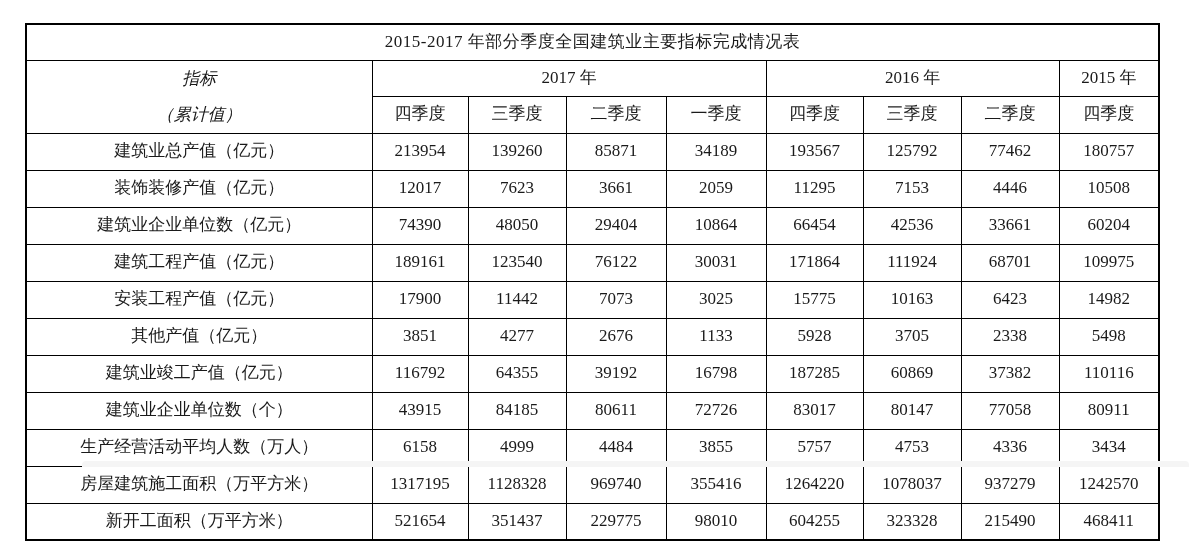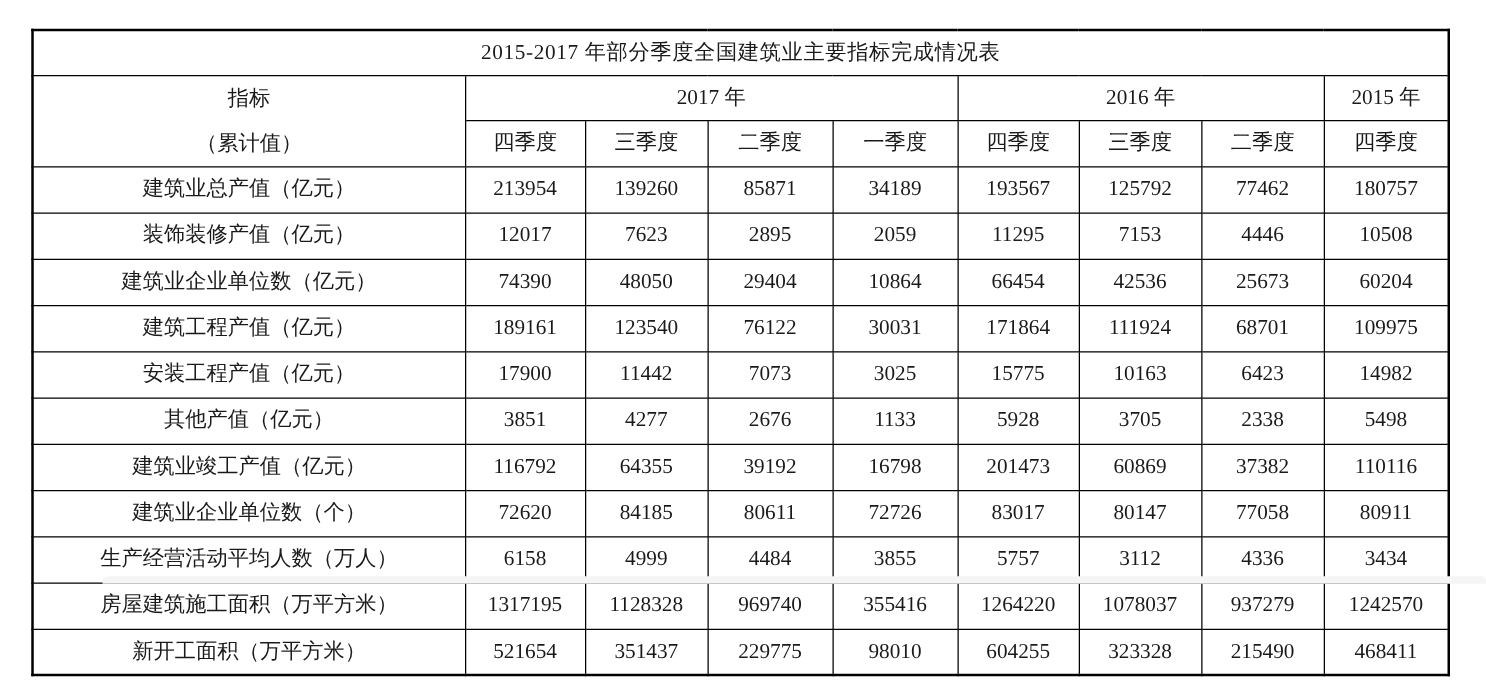--- a/index.html
+++ b/index.html
@@ -45,20 +45,21 @@
   tr.data-row { height: 37px; }
   .title-cell {
     font-size: 19px;
     font-weight: bold;
     letter-spacing: 0.5px;
   }
   .indicator-head .line {
     display: block;
     height: 36px;
     line-height: 36px;
+    font-style: italic;
   }
   td.label-cell { font-size: 18px; }
   td.num-cell { font-size: 17px; }
   .next-block-edge {
     position: absolute;
     left: 82px;
     right: 0;
     bottom: 0;
     height: 6px;
     background: #f5f5f5;
@@ -119,37 +120,37 @@
       <td class="num-cell">193567</td>
       <td class="num-cell">125792</td>
       <td class="num-cell">77462</td>
       <td class="num-cell">180757</td>
     </tr>
 
     <tr class="data-row">
       <td class="label-cell">装饰装修产值（亿元）</td>
       <td class="num-cell">12017</td>
       <td class="num-cell">7623</td>
-      <td class="num-cell">2895</td>
+      <td class="num-cell">3661</td>
       <td class="num-cell">2059</td>
       <td class="num-cell">11295</td>
       <td class="num-cell">7153</td>
       <td class="num-cell">4446</td>
       <td class="num-cell">10508</td>
     </tr>
 
     <tr class="data-row">
       <td class="label-cell">建筑业企业单位数（亿元）</td>
       <td class="num-cell">74390</td>
       <td class="num-cell">48050</td>
       <td class="num-cell">29404</td>
       <td class="num-cell">10864</td>
       <td class="num-cell">66454</td>
       <td class="num-cell">42536</td>
-      <td class="num-cell">25673</td>
+      <td class="num-cell">33661</td>
       <td class="num-cell">60204</td>
     </tr>
 
     <tr class="data-row">
       <td class="label-cell">建筑工程产值（亿元）</td>
       <td class="num-cell">189161</td>
       <td class="num-cell">123540</td>
       <td class="num-cell">76122</td>
       <td class="num-cell">30031</td>
       <td class="num-cell">171864</td>
@@ -181,46 +182,46 @@
       <td class="num-cell">2338</td>
       <td class="num-cell">5498</td>
     </tr>
 
     <tr class="data-row">
       <td class="label-cell">建筑业竣工产值（亿元）</td>
       <td class="num-cell">116792</td>
       <td class="num-cell">64355</td>
       <td class="num-cell">39192</td>
       <td class="num-cell">16798</td>
-      <td class="num-cell">201473</td>
+      <td class="num-cell">187285</td>
       <td class="num-cell">60869</td>
       <td class="num-cell">37382</td>
       <td class="num-cell">110116</td>
     </tr>
 
     <tr class="data-row">
       <td class="label-cell">建筑业企业单位数（个）</td>
-      <td class="num-cell">72620</td>
+      <td class="num-cell">43915</td>
       <td class="num-cell">84185</td>
       <td class="num-cell">80611</td>
       <td class="num-cell">72726</td>
       <td class="num-cell">83017</td>
       <td class="num-cell">80147</td>
       <td class="num-cell">77058</td>
       <td class="num-cell">80911</td>
     </tr>
 
     <tr class="data-row">
       <td class="label-cell">生产经营活动平均人数（万人）</td>
       <td class="num-cell">6158</td>
       <td class="num-cell">4999</td>
       <td class="num-cell">4484</td>
       <td class="num-cell">3855</td>
       <td class="num-cell">5757</td>
-      <td class="num-cell">3112</td>
+      <td class="num-cell">4753</td>
       <td class="num-cell">4336</td>
       <td class="num-cell">3434</td>
     </tr>
 
     <tr class="data-row">
       <td class="label-cell">房屋建筑施工面积（万平方米）</td>
       <td class="num-cell">1317195</td>
       <td class="num-cell">1128328</td>
       <td class="num-cell">969740</td>
       <td class="num-cell">355416</td>

